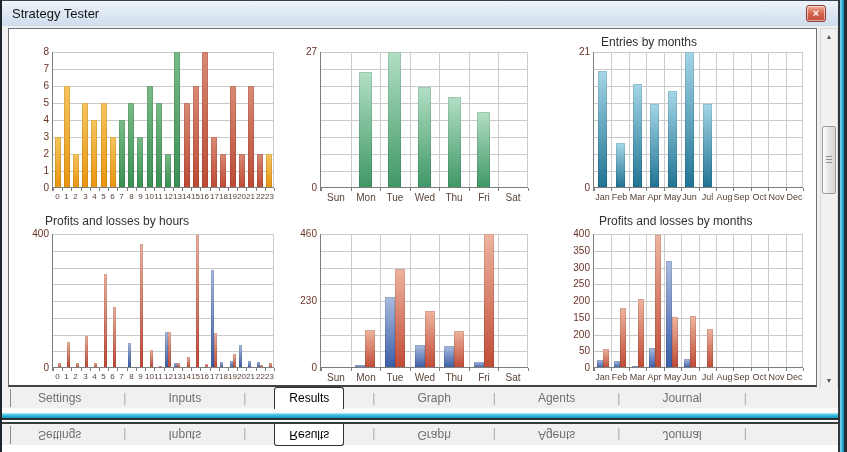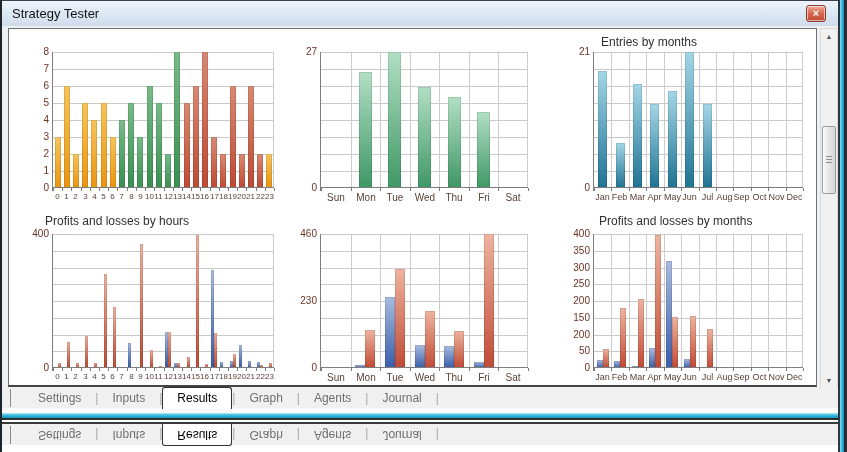--- a/index.html
+++ b/index.html
@@ -42,21 +42,21 @@
     font-size:7px;color:#4f5458;line-height:16px;cursor:pointer;}
   .sc-up{top:0;}
   .sc-down{bottom:0;}
   .sc-thumb{position:absolute;left:1px;width:14px;top:97px;height:68px;border:1px solid #9b9b9b;
     border-radius:2px;background:linear-gradient(90deg,#fdfdfd,#e9e9e9 40%,#d6d6d6);cursor:pointer;}
   .sc-grip{position:absolute;left:3px;right:3px;top:50%;margin-top:-4px;height:8px;
     background:repeating-linear-gradient(180deg,#8f8f8f 0 1px,transparent 1px 3px);}
   
   .tabbar{position:absolute;left:2px;right:9px;top:388px;height:20px;background:#f0f0f0;}
   .tab-edge{position:absolute;left:8px;top:1px;width:1px;height:18px;background:#8a8a8a;}
-  .tabrow{position:absolute;left:22px;top:0;height:20px;display:flex;align-items:center;}
+  .tabrow{position:absolute;left:22px;top:0;height:20px;display:flex;align-items:center;gap:28px;}
   .tab{font-size:12px;color:#6f6f6f;padding:0 14px;height:20px;line-height:20px;cursor:pointer;}
   .tab.active{background:#fff;color:#000;border:1px solid #2f2f2f;border-bottom:none;
     border-radius:3px 3px 0 0;height:22px;line-height:21px;position:relative;top:0px;z-index:2;}
   .tab-sep{color:#a8a8a8;font-size:12px;}
   
   .strip-white{position:absolute;left:2px;right:9px;top:408px;height:5px;background:#fbfbfb;}
   .strip-cyan{position:absolute;left:0px;right:2px;top:413px;height:5px;
     background:linear-gradient(180deg,#b5ecf7 0%,#3fc0e0 40%,#1195c0 100%);}
   .strip-dark{position:absolute;left:0px;right:0px;top:418px;height:2px;background:#2d2d2d;}
   .reflection{position:absolute;left:0;right:0;top:420px;height:32px;background:#ffffff;overflow:hidden;}

